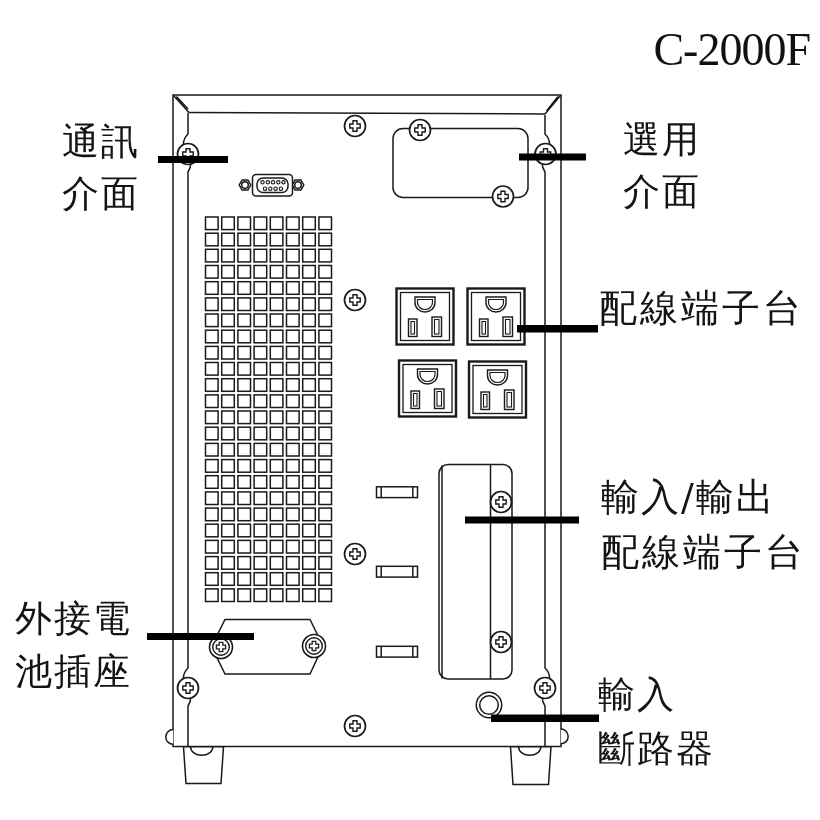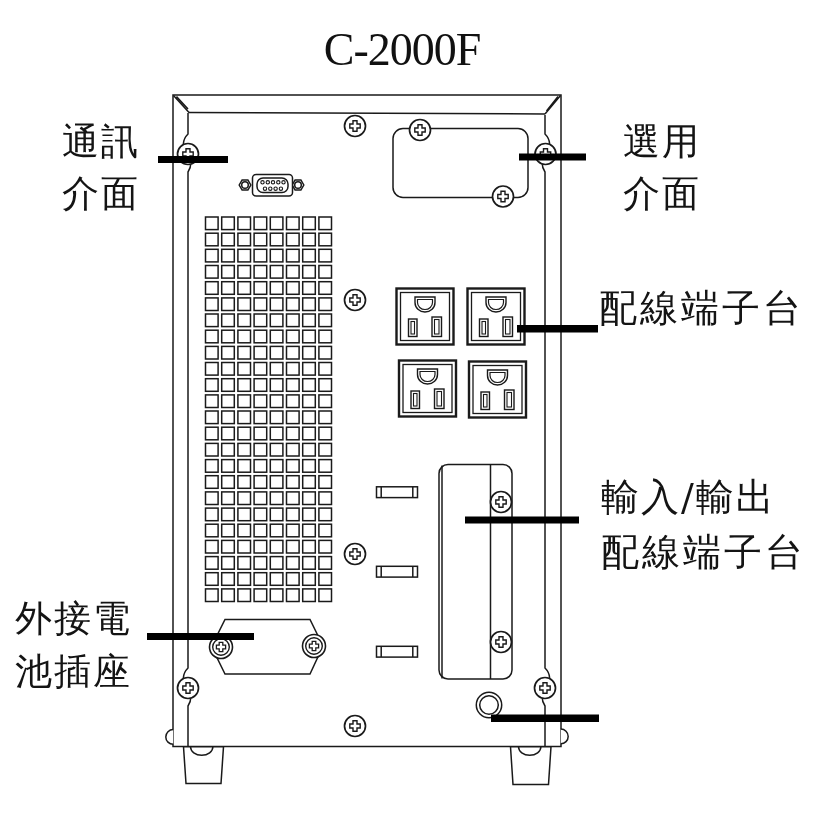--- a/index.html
+++ b/index.html
@@ -1,35 +1,35 @@
 <!DOCTYPE html>
 <html style="--ink: #1a1a1a; --leader: #000000; --bg: #ffffff;"><head>
 <meta charset="utf-8">
 <style>
   :root{ --ink:#1a1a1a; --leader:#000000; --bg:#ffffff; }
   html,body{margin:0;padding:0;background:var(--bg);}
   .stage{position:relative;width:820px;height:820px;background:var(--bg);overflow:hidden;}
   .title{
-    position:absolute;left:2px;top:27px;width:800px;text-align:center;
+    position:absolute;left:10px;top:27px;width:800px;text-align:right;
     font-family:"Liberation Serif","DejaVu Serif",serif;
     font-size:46px;line-height:1;color:#111;letter-spacing:-1px;
   }
   svg.art{position:absolute;left:0;top:0;}
   .ln{fill:none;stroke:var(--ink);stroke-width:1.5px;}
   .fw{fill:#fff;stroke:var(--ink);stroke-width:1.5px;}
   .ldr{fill:var(--leader);stroke:none;}
   #vent rect{fill:#fff;stroke:var(--ink);stroke-width:1.5px;}
   .lbl{
     position:absolute;color:#141414;white-space:nowrap;
     font-family:"DejaVu Serif","Liberation Serif",serif;
     font-size:37px;line-height:52px;letter-spacing:2px;margin-top:12px;
   }
   .lbl span{display:block;}
   .lbl-comm{left:62px;top:104px;}
-  .lbl-opt{left:623px;top:104px;}
+  .lbl-opt{left:623px;top:104px;font-family:Liberation Mono, monospace;}
   .lbl-out{left:599px;top:270px;font-size:38px;letter-spacing:3px;}
   .lbl-io{left:601px;top:458px;line-height:55px;font-size:38px;}
   .lbl-io .sp2{letter-spacing:3px;}
   .lbl-bat{left:15px;top:580px;line-height:53px;}
   .lbl-brk{left:598px;top:656px;line-height:54px;}
 </style>
 </head>
 <body>
 
 <div class="stage">
@@ -371,14 +371,18 @@
     <span>配線端子台</span>
   </div>
   <div class="lbl lbl-io">
     <span>輸入/輸出</span>
     <span class="sp2">配線端子台</span>
   </div>
   <div class="lbl lbl-bat">
     <span>外接電</span>
     <span>池插座</span>
   </div>
+  <div class="lbl lbl-brk">
+    <span>輸入</span>
+    <span>斷路器</span>
+  </div>
 
 </div>
 
 </body></html>

